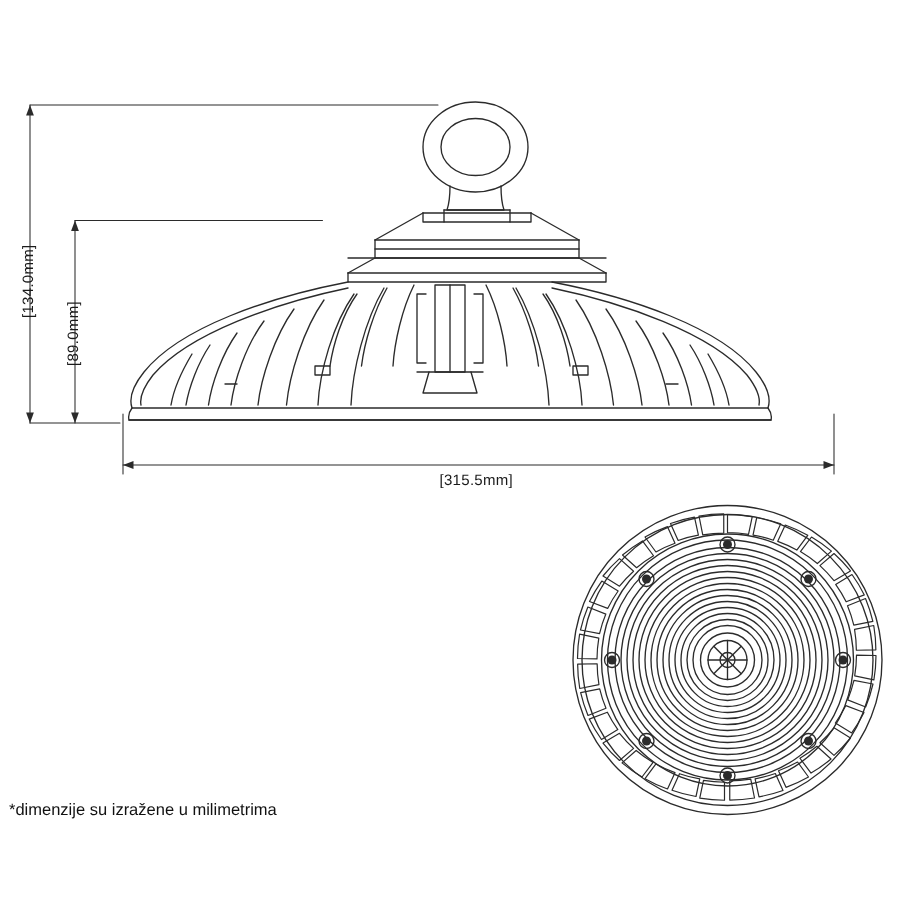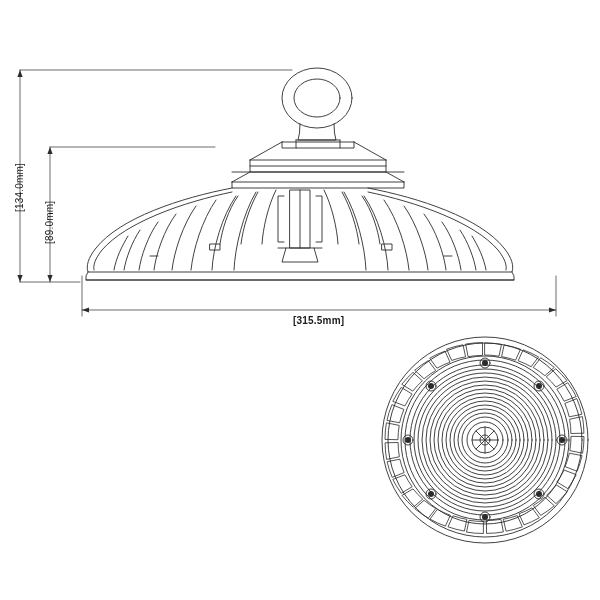--- a/index.html
+++ b/index.html
@@ -234,16 +234,17 @@
           <circle cx="431" cy="386" r="5"></circle>
         </g>
       </g>
     </g>
   </svg>
 
   <div class="dim-label vertical" style="left:14px; top:212px;">[134.0mm]</div>
 
   <div class="dim-label vertical" style="left:44px; top:244px;">[89.0mm]</div>
 
-  <div class="dim-label" style="left:293px; top:315px;font-weight:bold;">[315.5mm]</div>
-
+  <div class="dim-label" style="left:293px; top:315px;">[315.5mm]</div>
+
+  <div class="footnote">*dimenzije su izražene u milimetrima</div>
 
 </div>
 
 </body></html>

